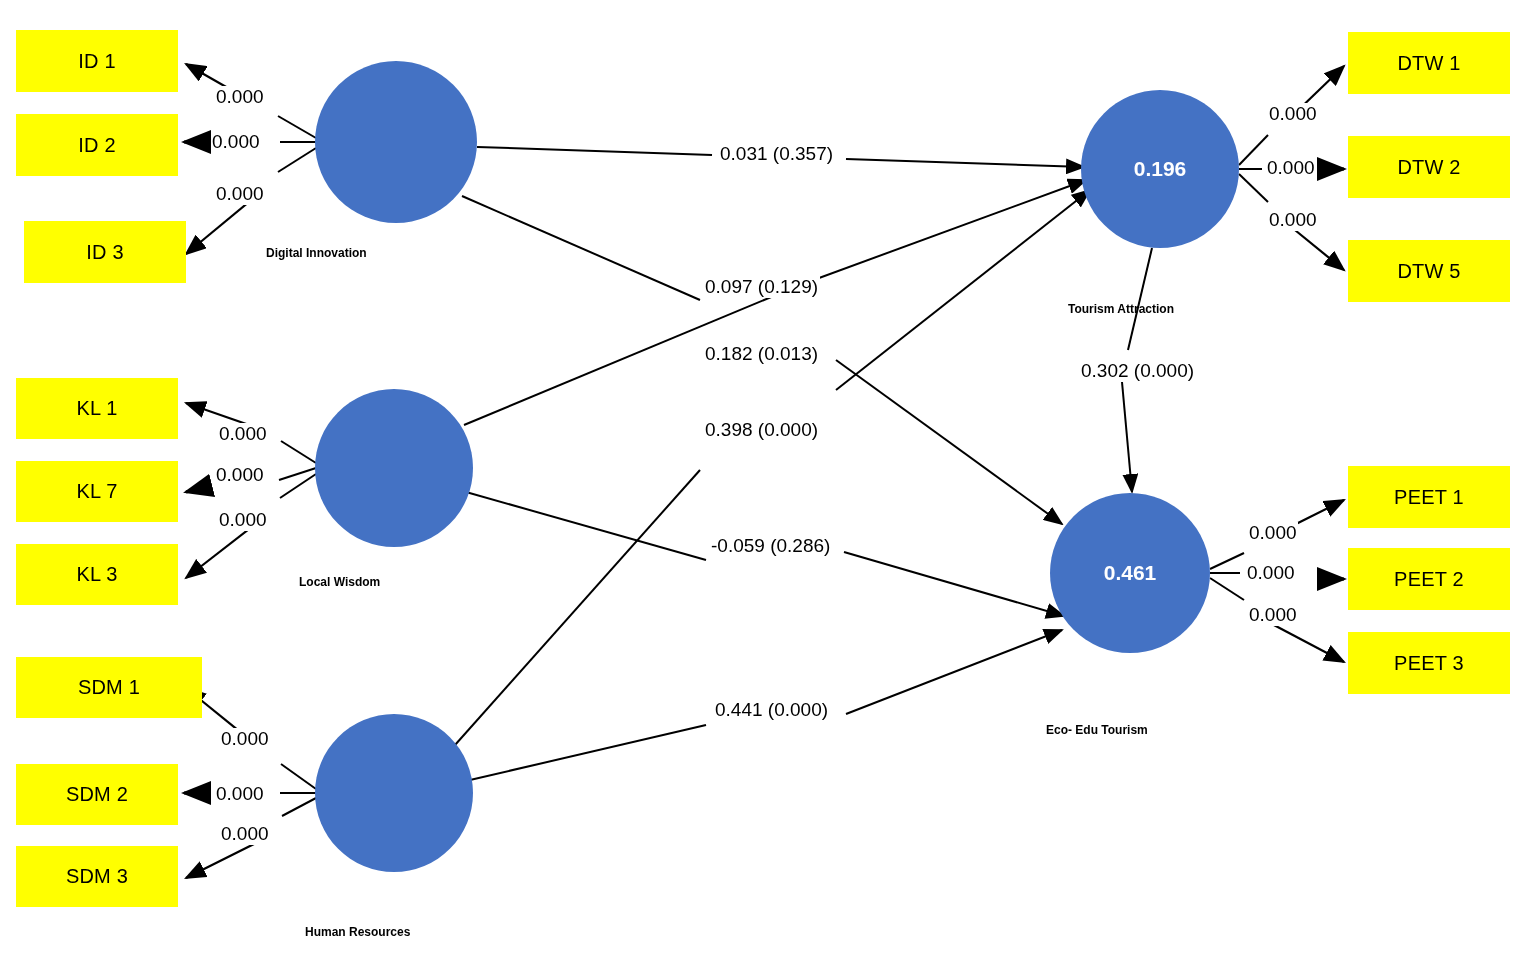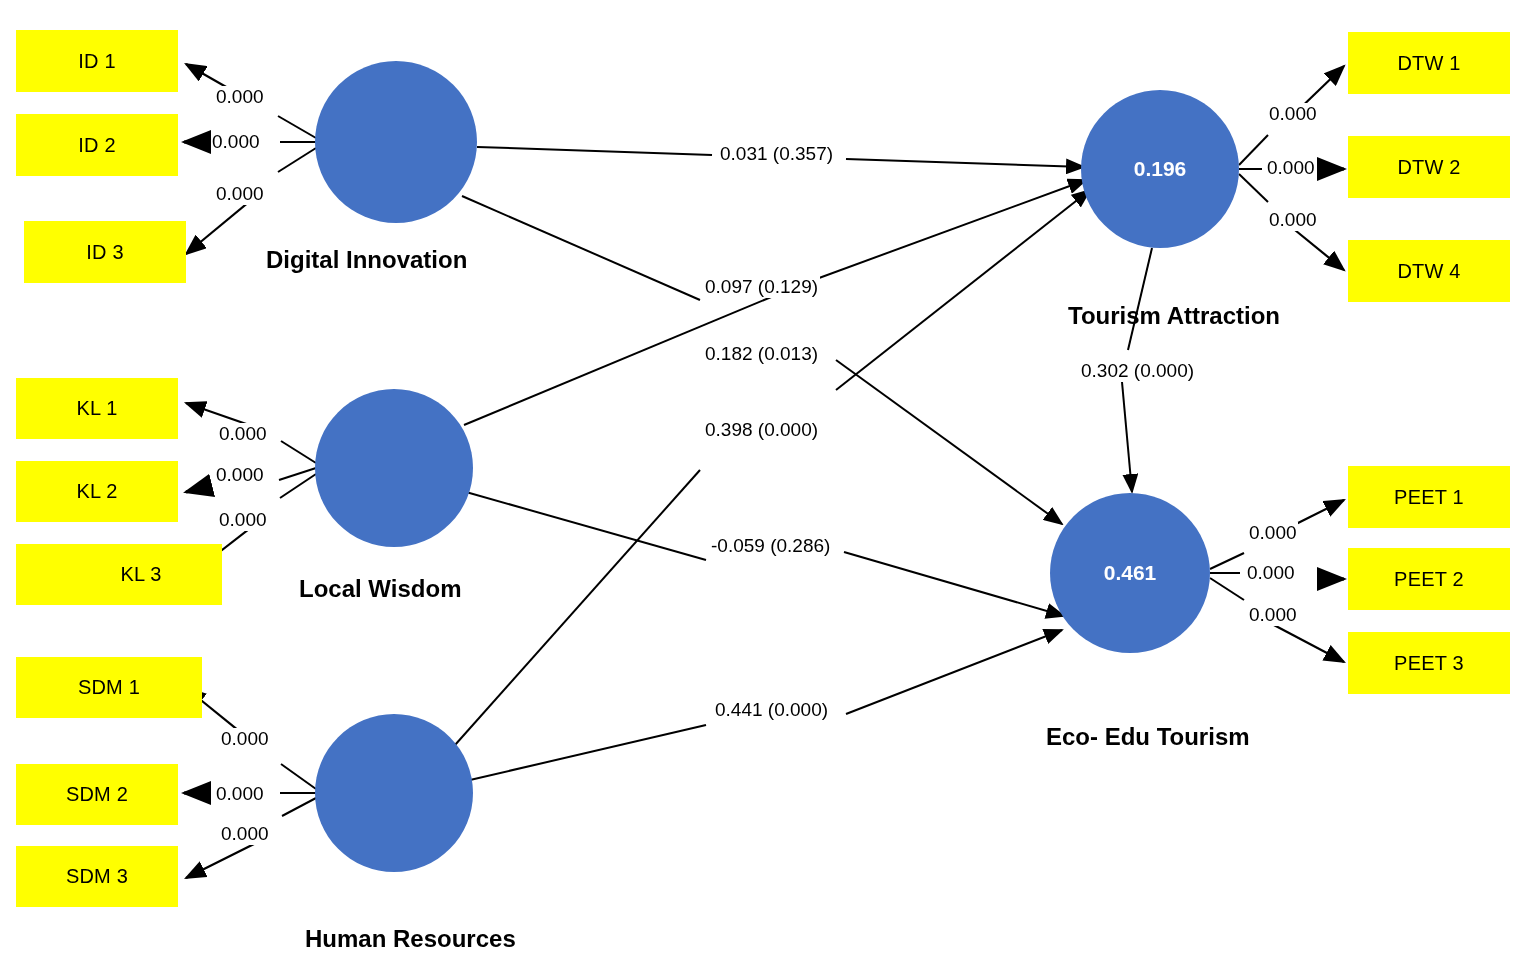--- a/index.html
+++ b/index.html
@@ -42,21 +42,21 @@
     display: flex;
     align-items: center;
     justify-content: center;
     color: #ffffff;
     font-weight: bold;
     font-size: 21px;
     font-family: "Liberation Sans", sans-serif;
   }
   .construct-label {
     position: absolute;
-    font-size: 24px;
+    font-size: 12px;
     font-weight: bold;
     color: #000000;
     white-space: nowrap;
     font-family: "Liberation Sans", sans-serif;
   }
   .edge-label {
     position: absolute;
     font-size: 19px;
     color: #000000;
     white-space: nowrap;
@@ -162,42 +162,42 @@
   <div class="indicator" id="ind-1" style="left: 16px; top: 114px; width: 162px; height: 62px;">
       <span>ID 2</span>
     </div>
   <div class="indicator" id="ind-2" style="left: 24px; top: 221px; width: 162px; height: 62px;">
       <span>ID 3</span>
     </div>
   <div class="indicator" id="ind-3" style="left: 16px; top: 378px; width: 162px; height: 61px;">
       <span>KL 1</span>
     </div>
   <div class="indicator" id="ind-4" style="left: 16px; top: 461px; width: 162px; height: 61px;">
-      <span>KL 2</span>
-    </div>
-  <div class="indicator" id="ind-5" style="left: 16px; top: 544px; width: 162px; height: 61px; padding-left: 44px;">
+      <span>KL 7</span>
+    </div>
+  <div class="indicator" id="ind-5" style="left: 16px; top: 544px; width: 162px; height: 61px;">
       <span>KL 3</span>
     </div>
   <div class="indicator" id="ind-6" style="left: 16px; top: 657px; width: 186px; height: 61px;">
       <span>SDM 1</span>
     </div>
   <div class="indicator" id="ind-7" style="left: 16px; top: 764px; width: 162px; height: 61px;">
       <span>SDM 2</span>
     </div>
   <div class="indicator" id="ind-8" style="left: 16px; top: 846px; width: 162px; height: 61px;">
       <span>SDM 3</span>
     </div>
   <div class="indicator" id="ind-9" style="left: 1348px; top: 32px; width: 162px; height: 62px;">
       <span>DTW 1</span>
     </div>
   <div class="indicator" id="ind-10" style="left: 1348px; top: 136px; width: 162px; height: 62px;">
       <span>DTW 2</span>
     </div>
   <div class="indicator" id="ind-11" style="left: 1348px; top: 240px; width: 162px; height: 62px;">
-      <span>DTW 4</span>
+      <span>DTW 5</span>
     </div>
   <div class="indicator" id="ind-12" style="left: 1348px; top: 466px; width: 162px; height: 62px;">
       <span>PEET 1</span>
     </div>
   <div class="indicator" id="ind-13" style="left: 1348px; top: 548px; width: 162px; height: 62px;">
       <span>PEET 2</span>
     </div>
   <div class="indicator" id="ind-14" style="left: 1348px; top: 632px; width: 162px; height: 62px;">
       <span>PEET 3</span>
     </div>

